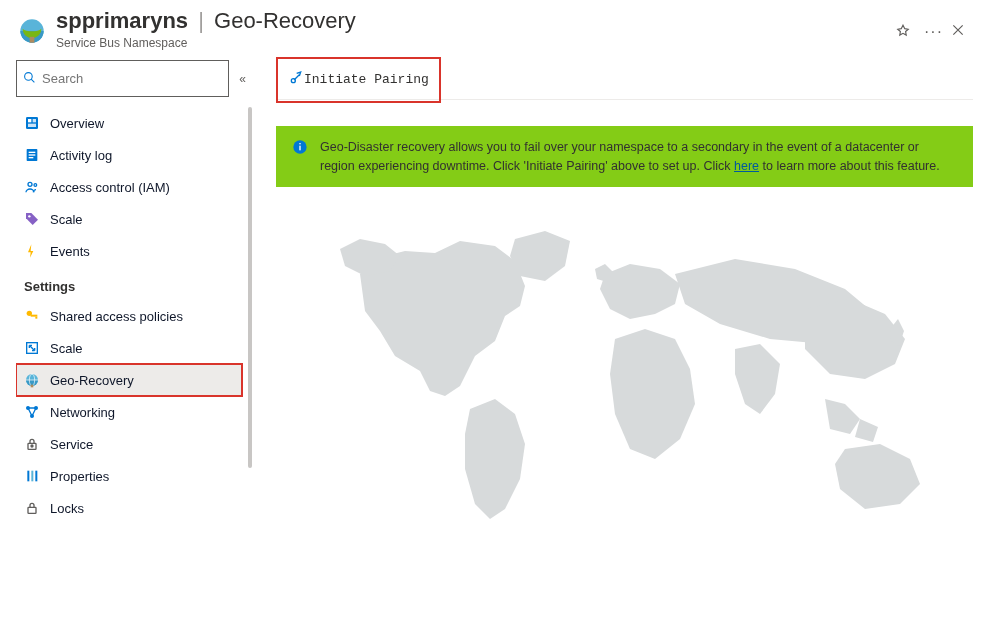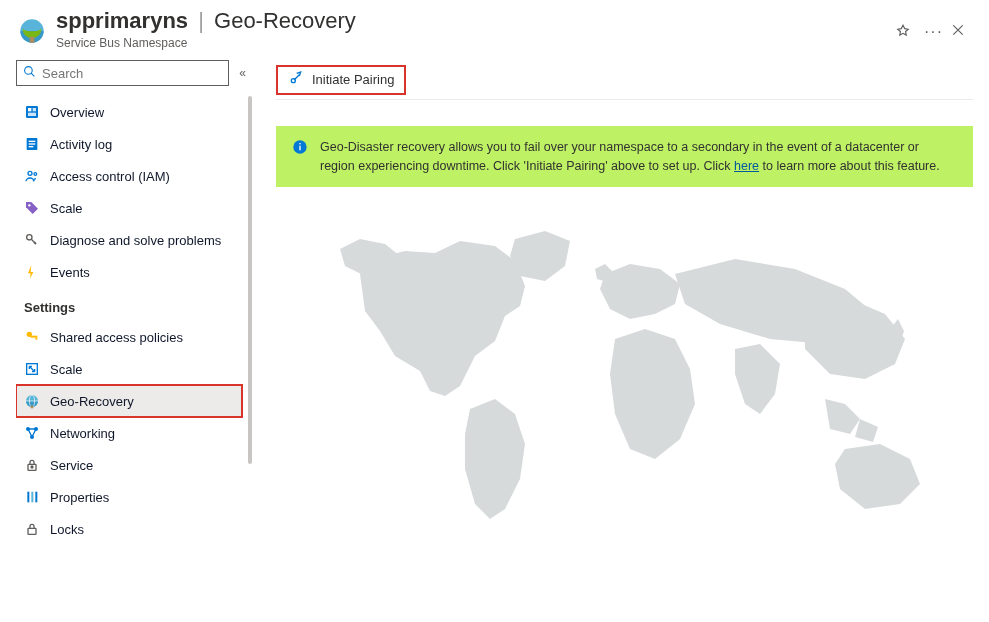--- a/index.html
+++ b/index.html
@@ -16,44 +16,44 @@
   .header-subtitle { font-size: 12px; color: #605e5c; margin-top: 2px; }
   .header-actions { display: flex; align-items: center; gap: 14px; margin-left: 8px; margin-top: 6px; }
   .close-btn { font-size: 16px; color: #605e5c; cursor: pointer; margin-top: 6px; padding: 4px 8px; }
 
   
   .body-row { display: flex; flex: 1; min-height: 0; }
 
   
   .sidebar { width: 248px; display: flex; flex-direction: column; padding: 0 0 0 16px; }
   .search-row { display: flex; align-items: center; margin-bottom: 10px; }
-  .search-box { flex: 1; display: flex; align-items: center; border: 1px solid #605e5c; height: 26px; padding: 0 6px; }
+  .search-box { flex: 1; display: flex; align-items: center; border: 1px solid #605e5c; height: 37px; padding: 0 6px; }
   .search-box input { border: none; outline: none; font-size: 13px; flex: 1; background: transparent; }
   .collapse-chevrons { margin-left: 10px; margin-right: 6px; color: #605e5c; cursor: pointer; font-size: 12px; letter-spacing: -4px; }
   .nav-list { flex: 1; overflow-y: auto; padding-right: 6px; }
   .nav-item { display: flex; align-items: center; height: 32px; padding: 0 4px 0 8px; cursor: pointer; gap: 10px; }
   .nav-item.selected { background: #edebe9; }
   .nav-item.highlighted { outline: 2px solid #d9342b; outline-offset: -1px; }
   .nav-icon { width: 16px; height: 16px; display: flex; align-items: center; justify-content: center; flex-shrink: 0; }
   .nav-label { font-size: 13px; color: #0f172a; }
   .nav-section { font-size: 13px; font-weight: 600; color: #323130; padding: 12px 8px 6px 8px; }
 
   
   .nav-scroll-wrap { position: relative; flex: 1; display: flex; }
   .nav-scroll-track { position: absolute; right: -4px; top: 0; bottom: 0; width: 6px; }
   .nav-scroll-thumb { position: absolute; top: 0; height: 70%; width: 4px; right: 0; background: #c8c6c4; border-radius: 2px; }
 
   
   .main { flex: 1; display: flex; flex-direction: column; padding: 0 16px 0 28px; min-width: 0; }
   .toolbar { display: flex; align-items: center; height: 40px; border-bottom: 1px solid #edebe9; }
-  .toolbar-btn { display: flex; align-items: center; gap: 8px; padding: 4px 10px; height: 30px; cursor: pointer; font-size: 13px; }
+  .toolbar-btn { display: flex; align-items: center; padding: 4px 10px; height: 46px; cursor: pointer; font-size: 13px; font-family: Liberation Mono, monospace; }
   .toolbar-btn.highlighted { border: 2px solid #d9342b; }
   .toolbar-icon { color: #0078d4; }
 
-  .info-bar { display: flex; align-items: flex-start; background: #bef264; padding: 12px 16px; margin-top: 26px; }
+  .info-bar { display: flex; align-items: flex-start; background: #84cc16; padding: 12px 16px; margin-top: 26px; }
   .info-icon { width: 16px; height: 16px; margin-right: 12px; margin-top: 1px; flex-shrink: 0; }
   .info-text { font-size: 12.5px; color: #323130; line-height: 1.45; }
   .info-text a { color: #005a9e; text-decoration: underline; cursor: pointer; }
 
   .map-wrap { flex: 1; display: flex; align-items: flex-start; justify-content: center; padding-top: 32px; }
   .world-map { width: 100%; max-width: 640px; }
 
 </style>
 </head>
 <body>
@@ -147,30 +147,20 @@
               <span class="nav-icon">
                 <svg width="16" height="16" viewBox="0 0 24 24">
                   <path d="M3 3h8l10 10-8 8L3 11z" fill="#8661c5"></path>
                   <circle cx="8" cy="8" r="1.8" fill="#fff"></circle>
                 </svg>
               </span>
               <span class="nav-label">Scale</span>
             </div>
             <div class="nav-item">
               <span class="nav-icon">
-                <svg width="16" height="16" viewBox="0 0 24 24" fill="none" stroke="#605e5c" stroke-width="2">
-                  <circle cx="8" cy="8" r="4"></circle>
-                  <path d="M11 11l4 4"></path>
-                  <path d="M15 15l3 3" stroke-width="3"></path>
-                </svg>
-              </span>
-              <span class="nav-label">Diagnose and solve problems</span>
-            </div>
-            <div class="nav-item">
-              <span class="nav-icon">
                 <svg width="16" height="16" viewBox="0 0 24 24">
                   <path d="M11 2l-1 10h4l-5 10 1-8h-4z" fill="#ffb900"></path>
                 </svg>
               </span>
               <span class="nav-label">Events</span>
             </div>
             <div class="nav-section">Settings</div>
             <div class="nav-item">
               <span class="nav-icon">
                 <svg width="16" height="16" viewBox="0 0 24 24">

